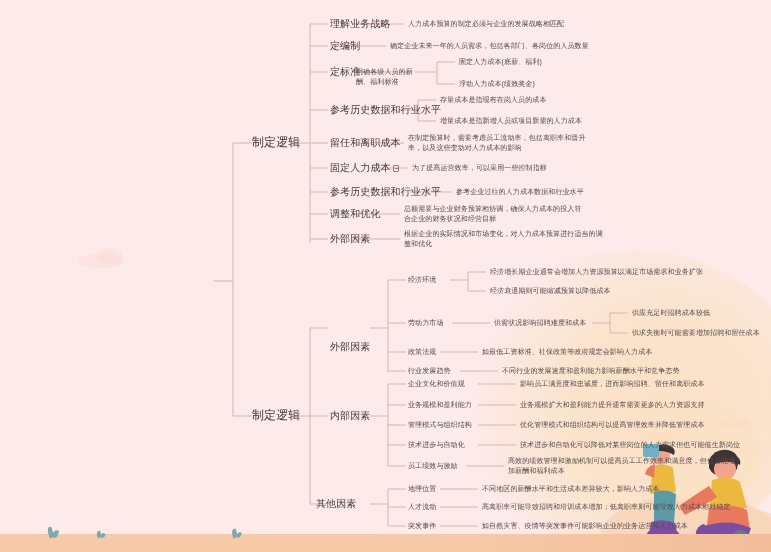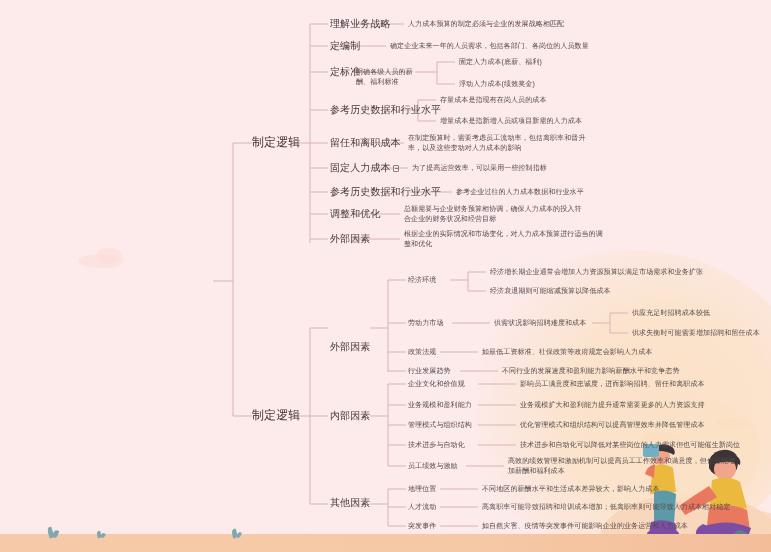--- a/index.html
+++ b/index.html
@@ -273,21 +273,21 @@
   <div class="node-label lvl3 wrap" style="left:456px; top:187px; width:280px;">参考企业过往的人力成本数据和行业水平</div>
 
   <div class="node-label lvl2" style="left:330px; top:209px;">调整和优化</div>
   <div class="node-label lvl3 wrap" style="left:404px; top:204px; width:180px;">总额需要与企业财务预算相协调，确保人力成本的投入符合企业的财务状况和经营目标</div>
 
   <div class="node-label lvl2" style="left:330px; top:234px;">外部因素</div>
   <div class="node-label lvl3 wrap" style="left:404px; top:229px; width:200px;">根据企业的实际情况和市场变化，对人力成本预算进行适当的调整和优化</div>
 
   <div class="node-label lvl2" style="left:330px; top:342px;text-align:right;">外部因素</div>
   <div class="node-label lvl2" style="left:330px; top:411px;">内部因素</div>
-  <div class="node-label lvl2" style="left:330px; top:499px;font-family:Liberation Mono, monospace;">其他因素</div>
+  <div class="node-label lvl2" style="left:316px; top:499px;">其他因素</div>
 
   <div class="node-label lvl3" style="left:408px; top:275px;">经济环境</div>
   <div class="node-label lvl3" style="left:490px; top:267px;">经济增长期企业通常会增加人力资源预算以满足市场需求和业务扩张</div>
   <div class="node-label lvl3" style="left:490px; top:286px;">经济衰退期则可能缩减预算以降低成本</div>
 
   <div class="node-label lvl3" style="left:408px; top:318px;">劳动力市场</div>
   <div class="node-label lvl3" style="left:494px; top:318px;">供需状况影响招聘难度和成本</div>
   <div class="node-label lvl3" style="left:632px; top:308px;">供应充足时招聘成本较低</div>
   <div class="node-label lvl3" style="left:632px; top:328px;">供求失衡时可能需要增加招聘和留任成本</div>
 

